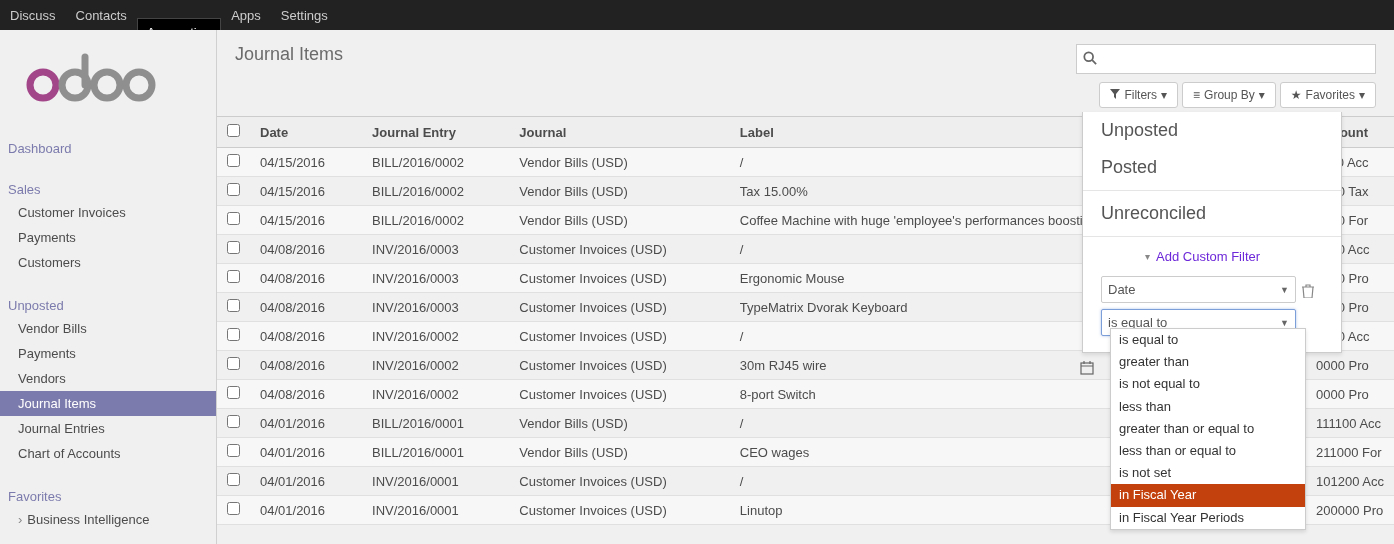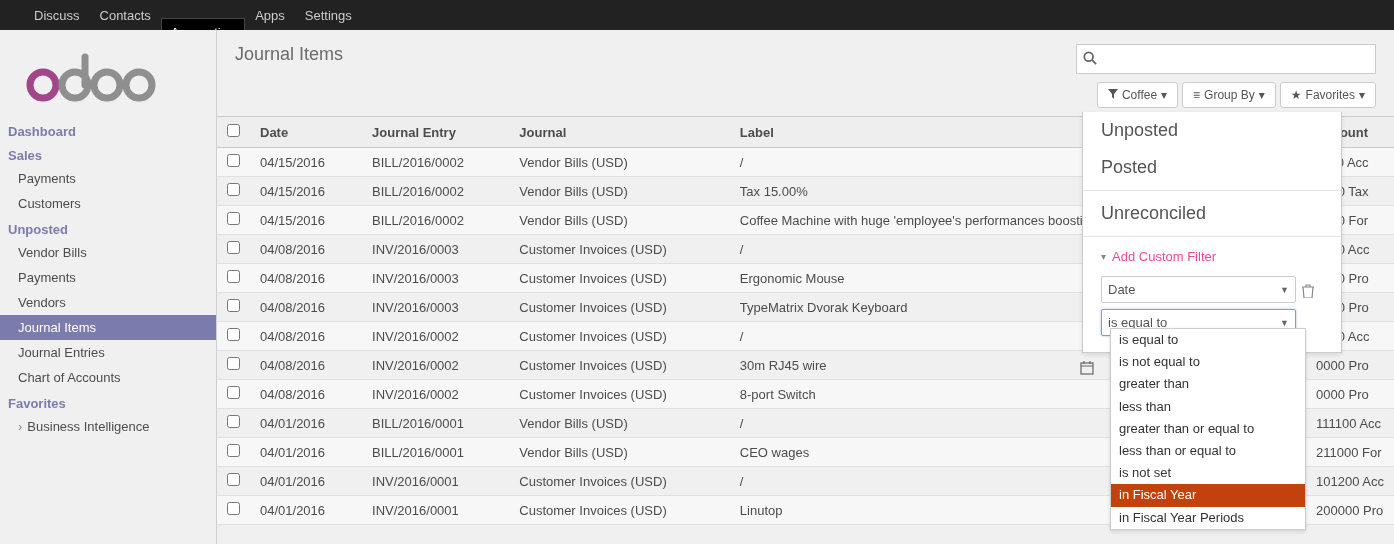--- a/index.html
+++ b/index.html
@@ -1,27 +1,27 @@
 <!DOCTYPE html>
 <html><head>
 <meta charset="utf-8">
 <style>
 * { box-sizing: border-box; margin: 0; padding: 0; }
 body { font-family: -apple-system, BlinkMacSystemFont, "Segoe UI", Helvetica, Arial, sans-serif; font-size: 13px; color: #4c4c4c; background: #f0f0f0; width: 1394px; height: 544px; overflow: hidden; position: relative; }
 
-.topnav { background: #222; height: 30px; display: flex; align-items: center; padding: 0 24px; }
+.topnav { background: #222; height: 30px; display: flex; align-items: center; padding: 0 0; }
 .topnav-item { color: #ccc; padding: 7px 10px; font-size: 13px; cursor: pointer; }
 .topnav-item.active { background: #000; color: #fff; border: 1px solid #444; padding: 6px 9px; margin-top: 35px; }
 
 .layout { display: flex; height: calc(100% - 30px); }
 
 .sidebar { width: 216px; background: #f0f0f0; overflow-y: auto; flex-shrink: 0; }
 .logo { padding: 20px 25px 10px; }
 .logo svg { width: 160px; height: 55px; }
-.menu-section { color: #7c7bad; font-size: 13px; font-weight: bold; padding: 6px 8px 3px; cursor: pointer; }
+.menu-section { color: #7c7bad; font-size: 13px; font-weight: normal; padding: 6px 8px 3px; cursor: pointer; margin-top: 17px; }
 .menu-item { color: #4c4c4c; font-size: 13px; padding: 5px 8px 5px 18px; cursor: pointer; }
 .menu-item.active { background: #7c7bad; color: #fff; }
 .menu-item.has-chevron::before { content: "›"; margin-right: 5px; color: #888; }
 
 .main { flex: 1; display: flex; flex-direction: column; border-left: 1px solid #d0d0d0; background: #f0f0f0; overflow: hidden; }
 .header { padding: 14px 18px 8px; display: flex; align-items: flex-start; justify-content: space-between; }
 .page-title { font-size: 18px; color: #6b6b6b; font-weight: normal; }
 
 .search-area { display: flex; flex-direction: column; align-items: flex-end; gap: 8px; }
 .search-box { display: flex; align-items: center; border: 1px solid #ccc; background: #fff; width: 300px; height: 30px; padding: 0 6px; }
@@ -34,21 +34,21 @@
 .table-wrap { overflow: hidden; }
 table { width: 100%; border-collapse: collapse; font-size: 13px; }
 thead th { background: #eee; border-top: 1px solid #ccc; border-bottom: 1px solid #ccc; padding: 7px 10px; text-align: left; font-weight: bold; color: #4c4c4c; }
 tbody td { padding: 6px 10px; border-bottom: 1px solid #e0e0e0; color: #4c4c4c; white-space: nowrap; }
 tbody tr.alt { background: #f7f7f7; }
 thead th:first-child, tbody td:first-child { width: 32px; text-align: center; }
 
 .dropdown-panel { position: absolute; top: 112px; right: 52px; width: 260px; background: #fff; border: 1px solid #ccc; border-top: none; box-shadow: 0 2px 4px rgba(0,0,0,0.1); z-index: 10; }
 .dp-item { padding: 8px 18px; font-size: 18px; color: #555; cursor: pointer; }
 .dp-sep { border-top: 1px solid #e5e5e5; margin: 4px 0; }
-.dp-header { padding: 8px 18px; font-size: 13px; color: #ec4899; display: flex; align-items: center; gap: 6px; }
+.dp-header { padding: 8px 18px; font-size: 13px; color: #6d28d9; display: flex; align-items: center; gap: 6px; margin-left: 44px; }
 .dp-header::before { content: "▾"; font-size: 10px; color: #888; }
 .dp-custom { padding: 4px 18px 10px; }
 .dp-select { width: 195px; border: 1px solid #ccc; padding: 5px 6px; font-size: 13px; color: #555; background: #fff; margin-bottom: 6px; display: flex; justify-content: space-between; align-items: center; border-radius: 2px; }
 .dp-select.focused { border-color: #7c9ed9; box-shadow: 0 0 3px rgba(124,158,217,0.6); }
 .dp-select .caret { font-size: 9px; color: #666; }
 .dp-row { display: flex; align-items: center; gap: 6px; }
 .trash { color: #888; font-size: 14px; cursor: pointer; }
 .cal-icon { position: absolute; right: 300px; top: 361px; color: #666; font-size: 13px; z-index: 11; }
 
 .options-list { position: absolute; top: 328px; right: 88px; width: 196px; background: #fff; border: 1px solid #ccc; z-index: 20; box-shadow: 0 2px 4px rgba(0,0,0,0.12); }
@@ -77,20 +77,21 @@
         <circle cx="18" cy="35" r="13" fill="none" stroke="#a24689" stroke-width="7"></circle>
         <circle cx="50" cy="35" r="13" fill="none" stroke="#8f8f8f" stroke-width="7"></circle>
         <path d="M 60 7 L 60 35" stroke="#8f8f8f" stroke-width="7" fill="none" stroke-linecap="round"></path>
         <circle cx="82" cy="35" r="13" fill="none" stroke="#8f8f8f" stroke-width="7"></circle>
         <circle cx="114" cy="35" r="13" fill="none" stroke="#8f8f8f" stroke-width="7"></circle>
       </svg>
     </div>
     <div id="menu">
         <div class="menu-section">Dashboard</div>
         <div class="menu-section">Sales</div>
+        <div class="menu-item">Customer Invoices</div>
         <div class="menu-item">Payments</div>
         <div class="menu-item">Customers</div>
         <div class="menu-section">Unposted</div>
         <div class="menu-item">Vendor Bills</div>
         <div class="menu-item">Payments</div>
         <div class="menu-item">Vendors</div>
         <div class="menu-item active">Journal Items</div>
         <div class="menu-item">Journal Entries</div>
         <div class="menu-item">Chart of Accounts</div>
         <div class="menu-section">Favorites</div>
@@ -111,21 +112,21 @@
           </span>
           <input type="text" style="">
         </div>
         <div class="toolbar-btns">
           <div class="tb-btn">
             <span>
               <svg width="10" height="10" viewBox="0 0 10 10">
                   <path d="M0 0 L10 0 L6 5 L6 10 L4 8 L4 5 Z" fill="#555"></path>
                 </svg>
             </span>
-            <span>Coffee</span>
+            <span>Filters</span>
             <span>▾</span>
           </div>
           <div class="tb-btn">
             <span>≡</span>
             <span>Group By</span>
             <span>▾</span>
           </div>
           <div class="tb-btn">
             <span>★</span>
             <span>Favorites</span>
@@ -304,21 +305,21 @@
   <svg width="14" height="14" viewBox="0 0 14 14">
       <rect x="1" y="2" width="12" height="11" fill="none" stroke="#666" stroke-width="1.2"></rect>
       <line x1="1" y1="5" x2="13" y2="5" stroke="#666"></line>
       <line x1="4" y1="0" x2="4" y2="3" stroke="#666" stroke-width="1.2"></line>
       <line x1="10" y1="0" x2="10" y2="3" stroke="#666" stroke-width="1.2"></line>
     </svg>
 </span>
 
 <div class="options-list" id="opts">
     <div class="opt">is equal to</div>
+    <div class="opt">greater than</div>
     <div class="opt">is not equal to</div>
-    <div class="opt">greater than</div>
     <div class="opt">less than</div>
     <div class="opt">greater than or equal to</div>
     <div class="opt">less than or equal to</div>
     <div class="opt">is not set</div>
     <div class="opt hl">in Fiscal Year</div>
     <div class="opt">in Fiscal Year Periods</div>
   </div>
 
 </body></html>

